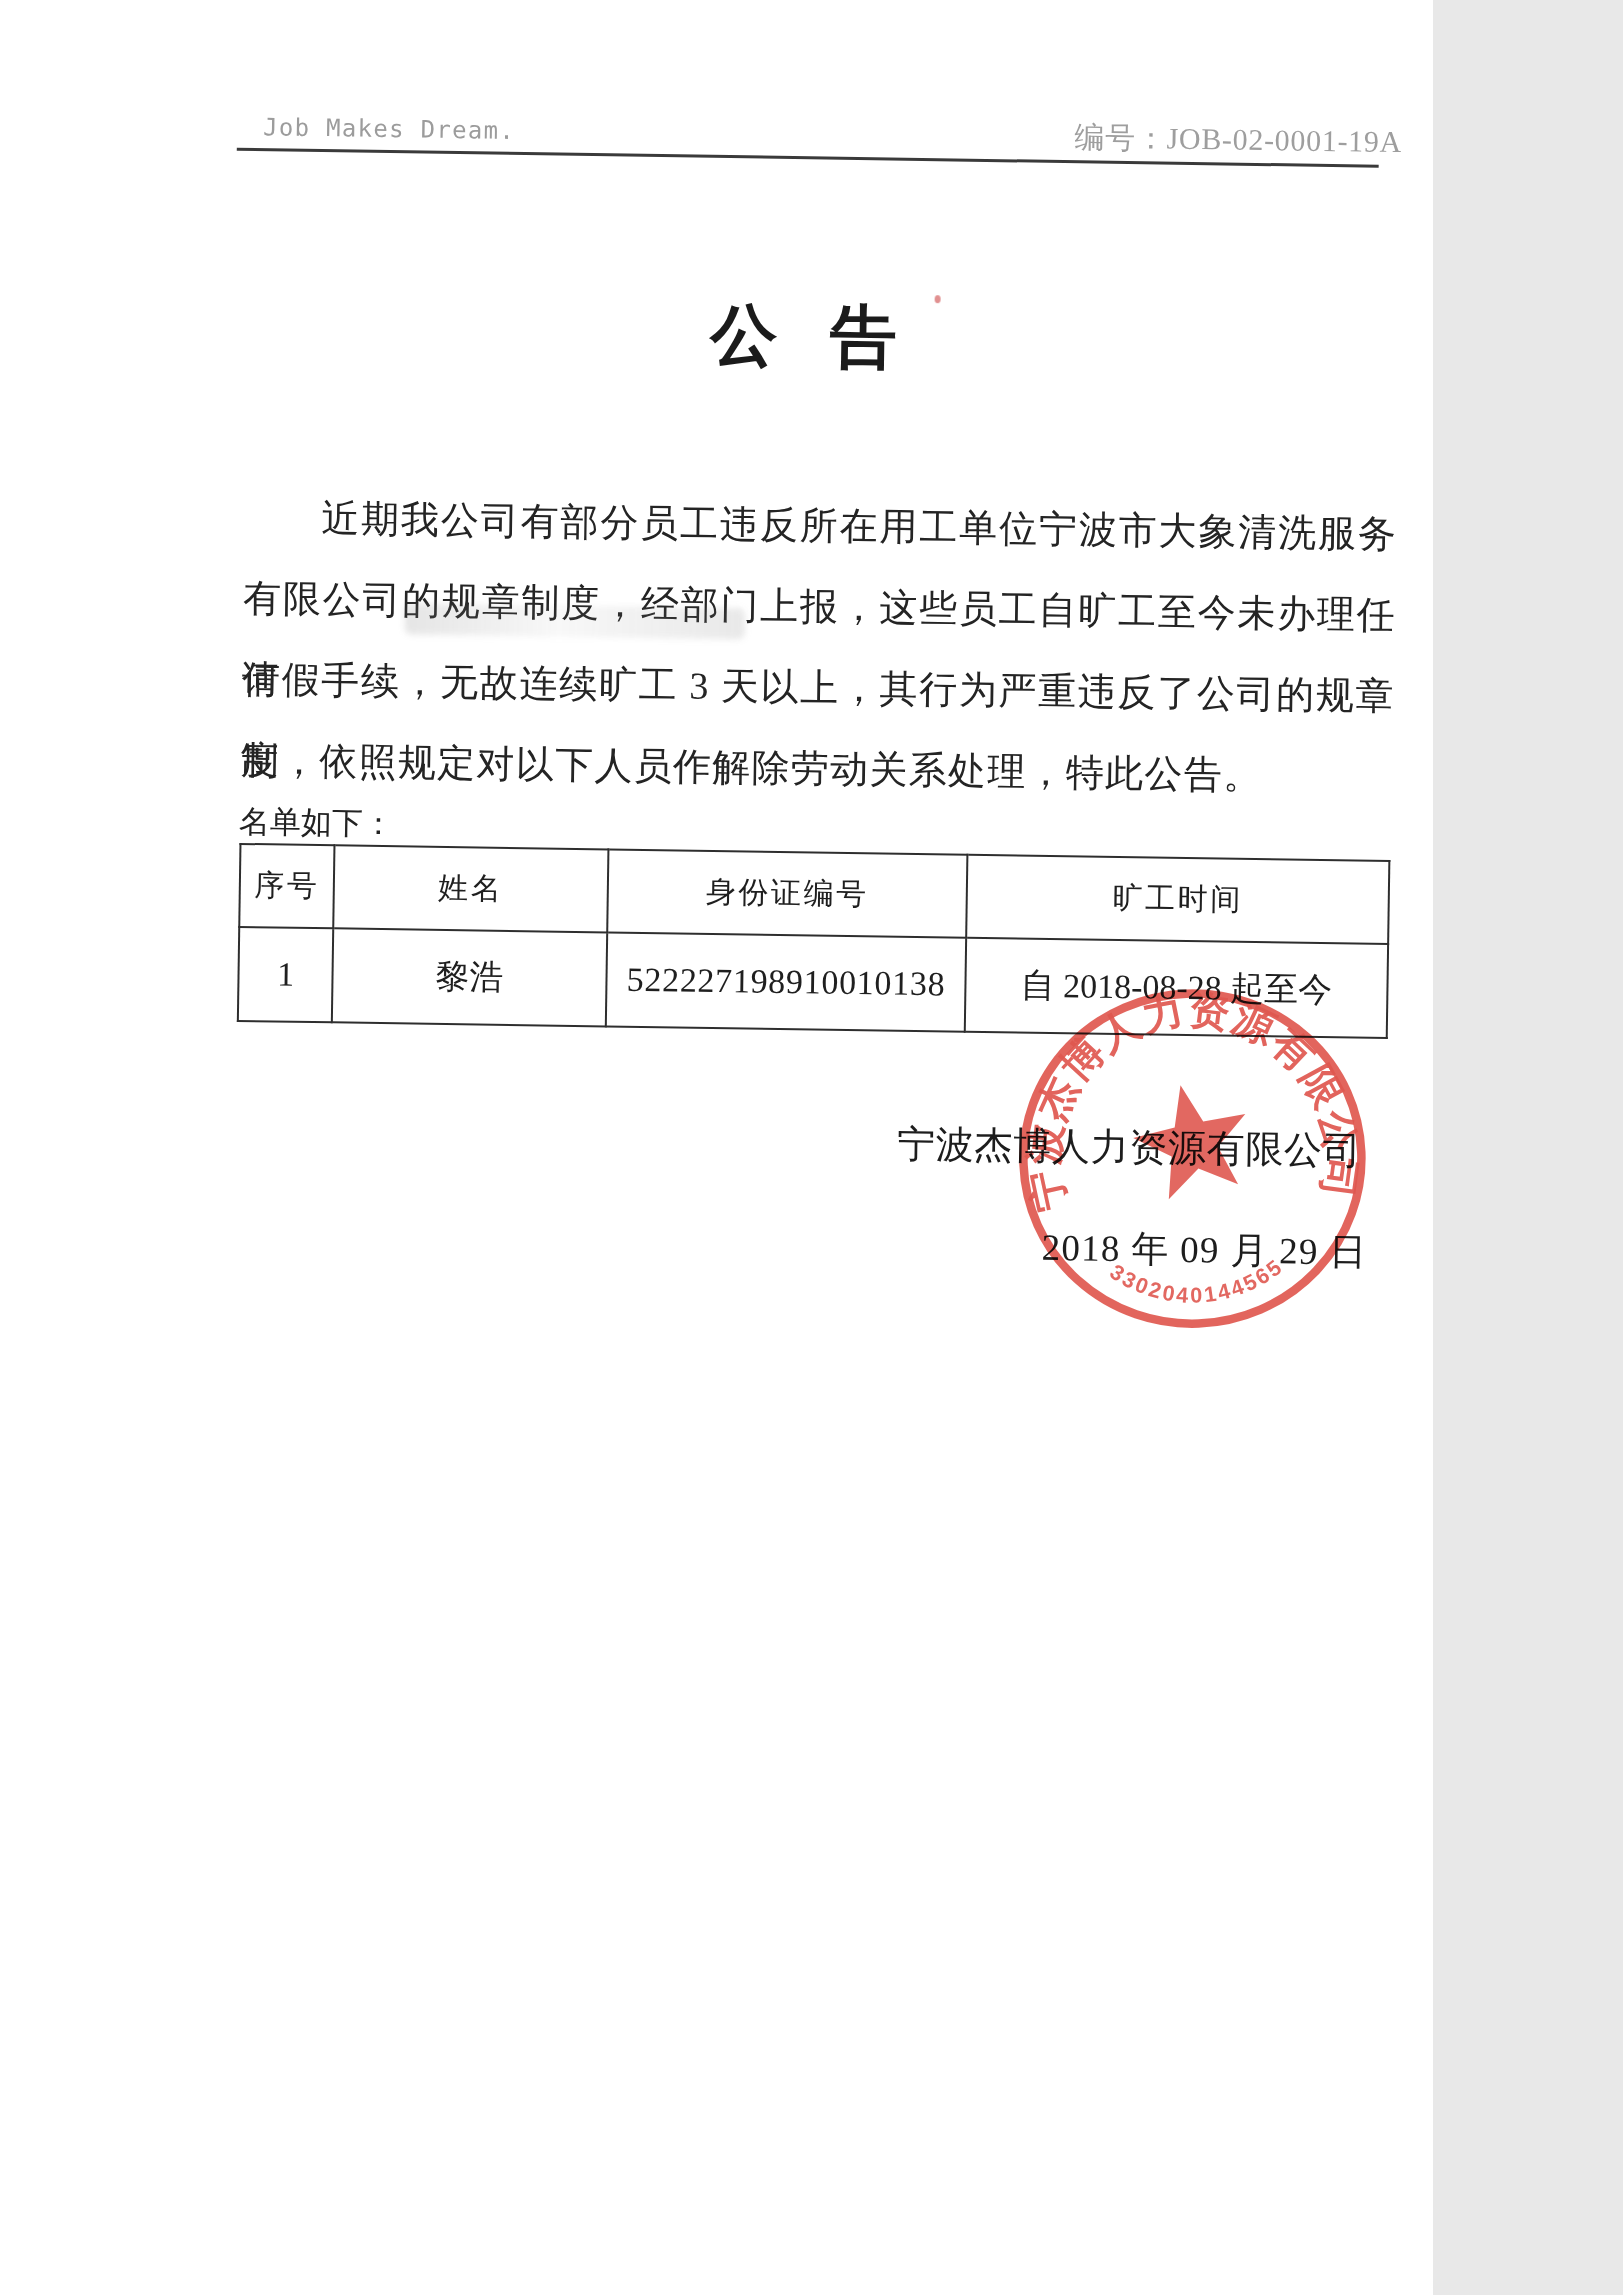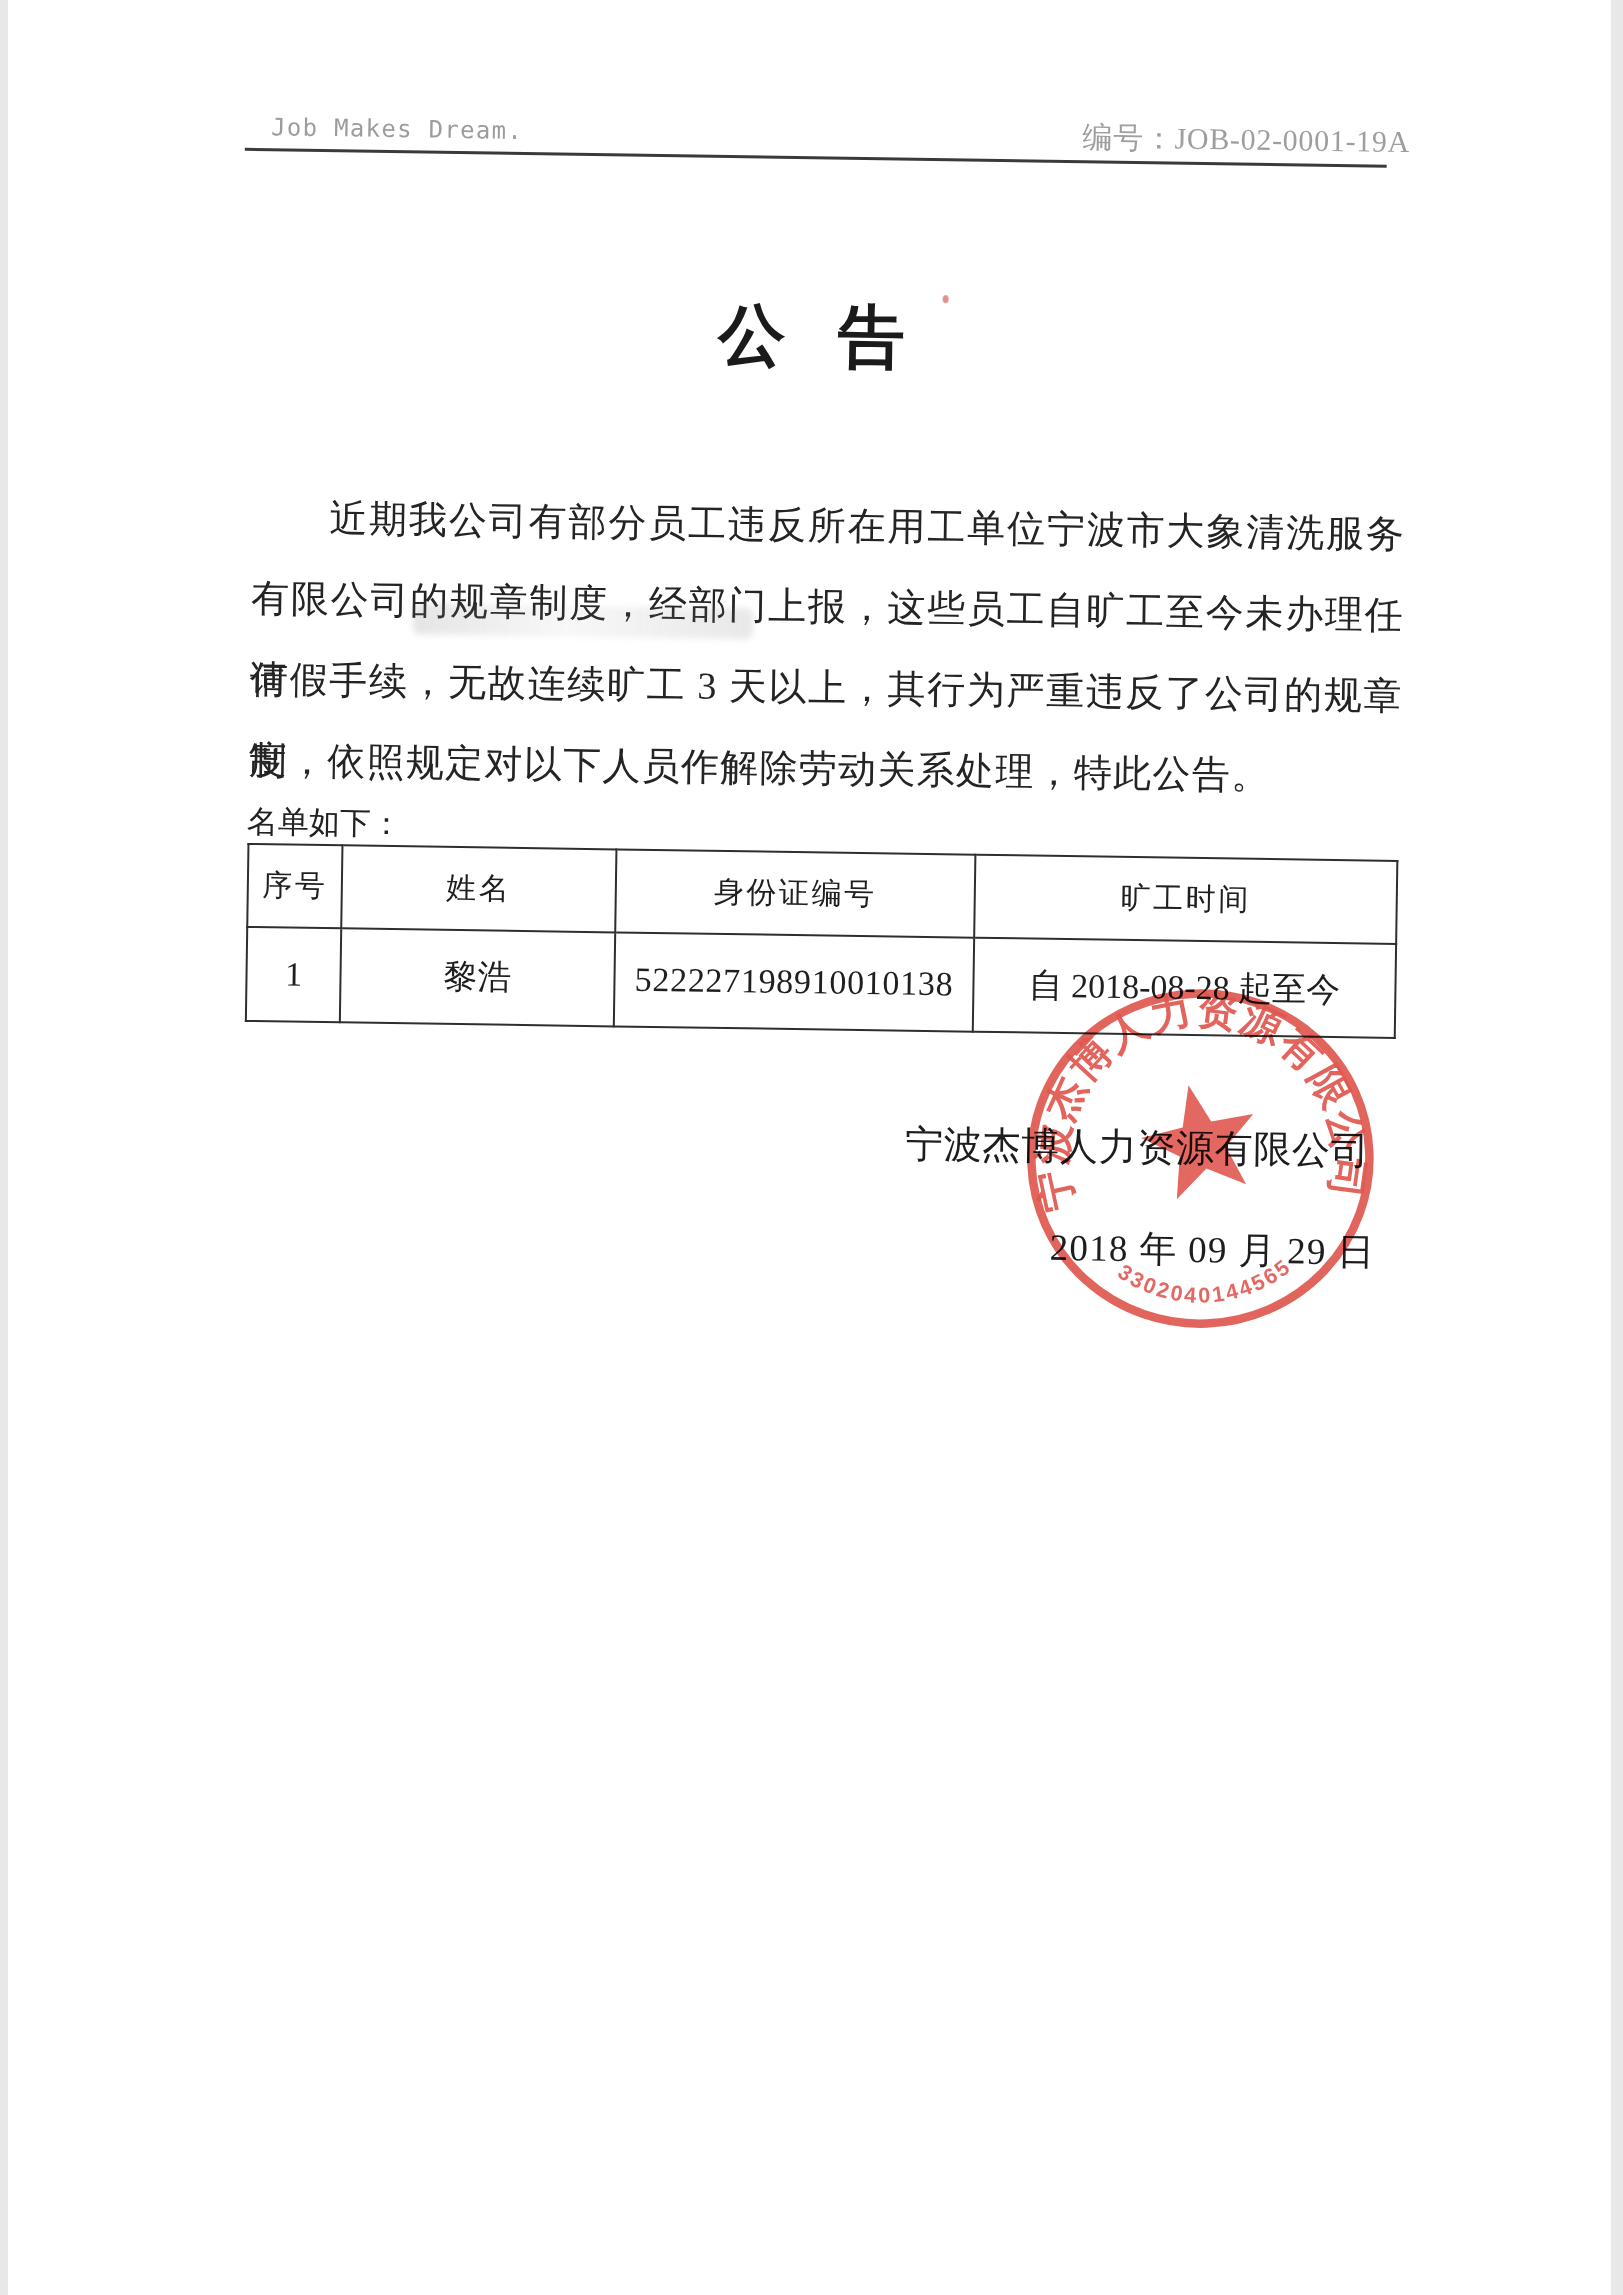--- a/index.html
+++ b/index.html
@@ -1,18 +1,18 @@
 <!DOCTYPE html>
 <html style="font-size:10.5px"><head>
 <meta charset="utf-8">
 <style>
   html,body{margin:0;padding:0;background:#e8e8e8;}
   .page{
-    position:relative;width:1603px;height:2295px;background:#ffffff;
-    overflow:hidden;font-family:"Liberation Serif","DejaVu Serif",serif;color:#222;margin-left:8px;
+    position:relative;width:1433px;height:2295px;background:#ffffff;
+    overflow:hidden;font-family:"Liberation Serif","DejaVu Serif",serif;color:#222;
   }
   .skew{
     position:absolute;left:0;top:0;width:1623px;height:2295px;
     transform:rotate(0.85deg);transform-origin:252px 0px;
   }
   
   .slogan{
     position:absolute;left:265px;top:113px;
     font-family:"DejaVu Sans Mono","Liberation Mono",monospace;
     font-size:24px;letter-spacing:1.3px;color:#9c9c9c;

